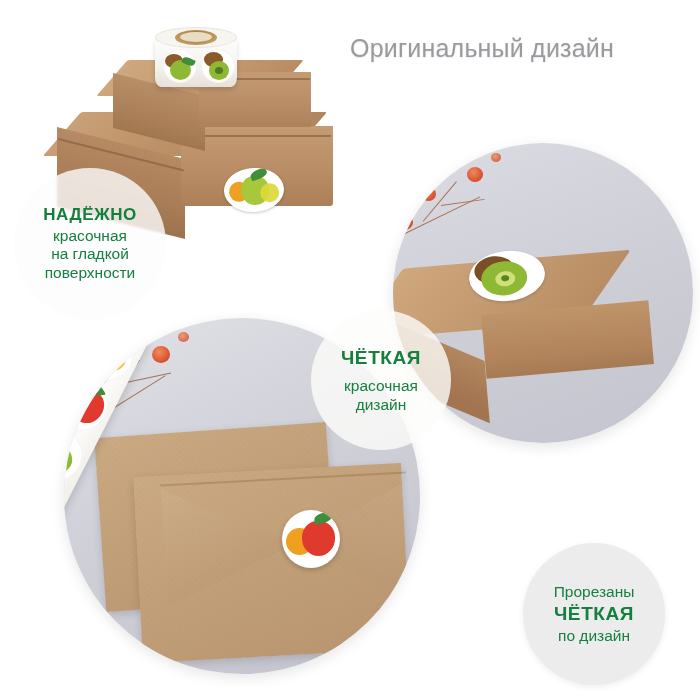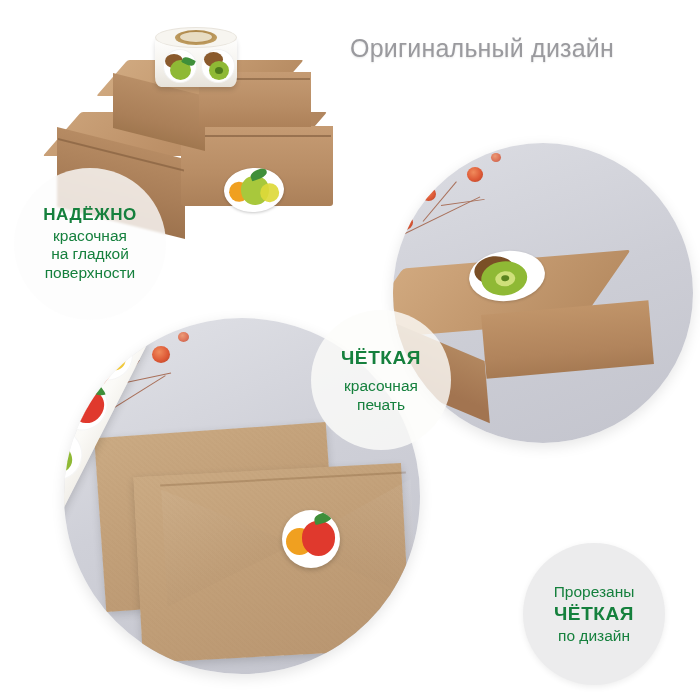--- a/index.html
+++ b/index.html
@@ -390,21 +390,21 @@
   <div class="badge badge-relia">
     <div class="big">НАДЁЖНО</div>
     <div>красочная</div>
     <div>на гладкой</div>
     <div>поверхности</div>
   </div>
 
   <div class="badge badge-print">
     <div class="big">ЧЁТКАЯ</div>
     <div>красочная</div>
-    <div>печать</div>
+    <div>дизайн</div>
   </div>
 
   <div class="badge badge-cut">
     <div>Прорезаны</div>
     <div class="big">ЧЁТКАЯ</div>
     <div>по дизайн</div>
   </div>
 
 </div>
 

